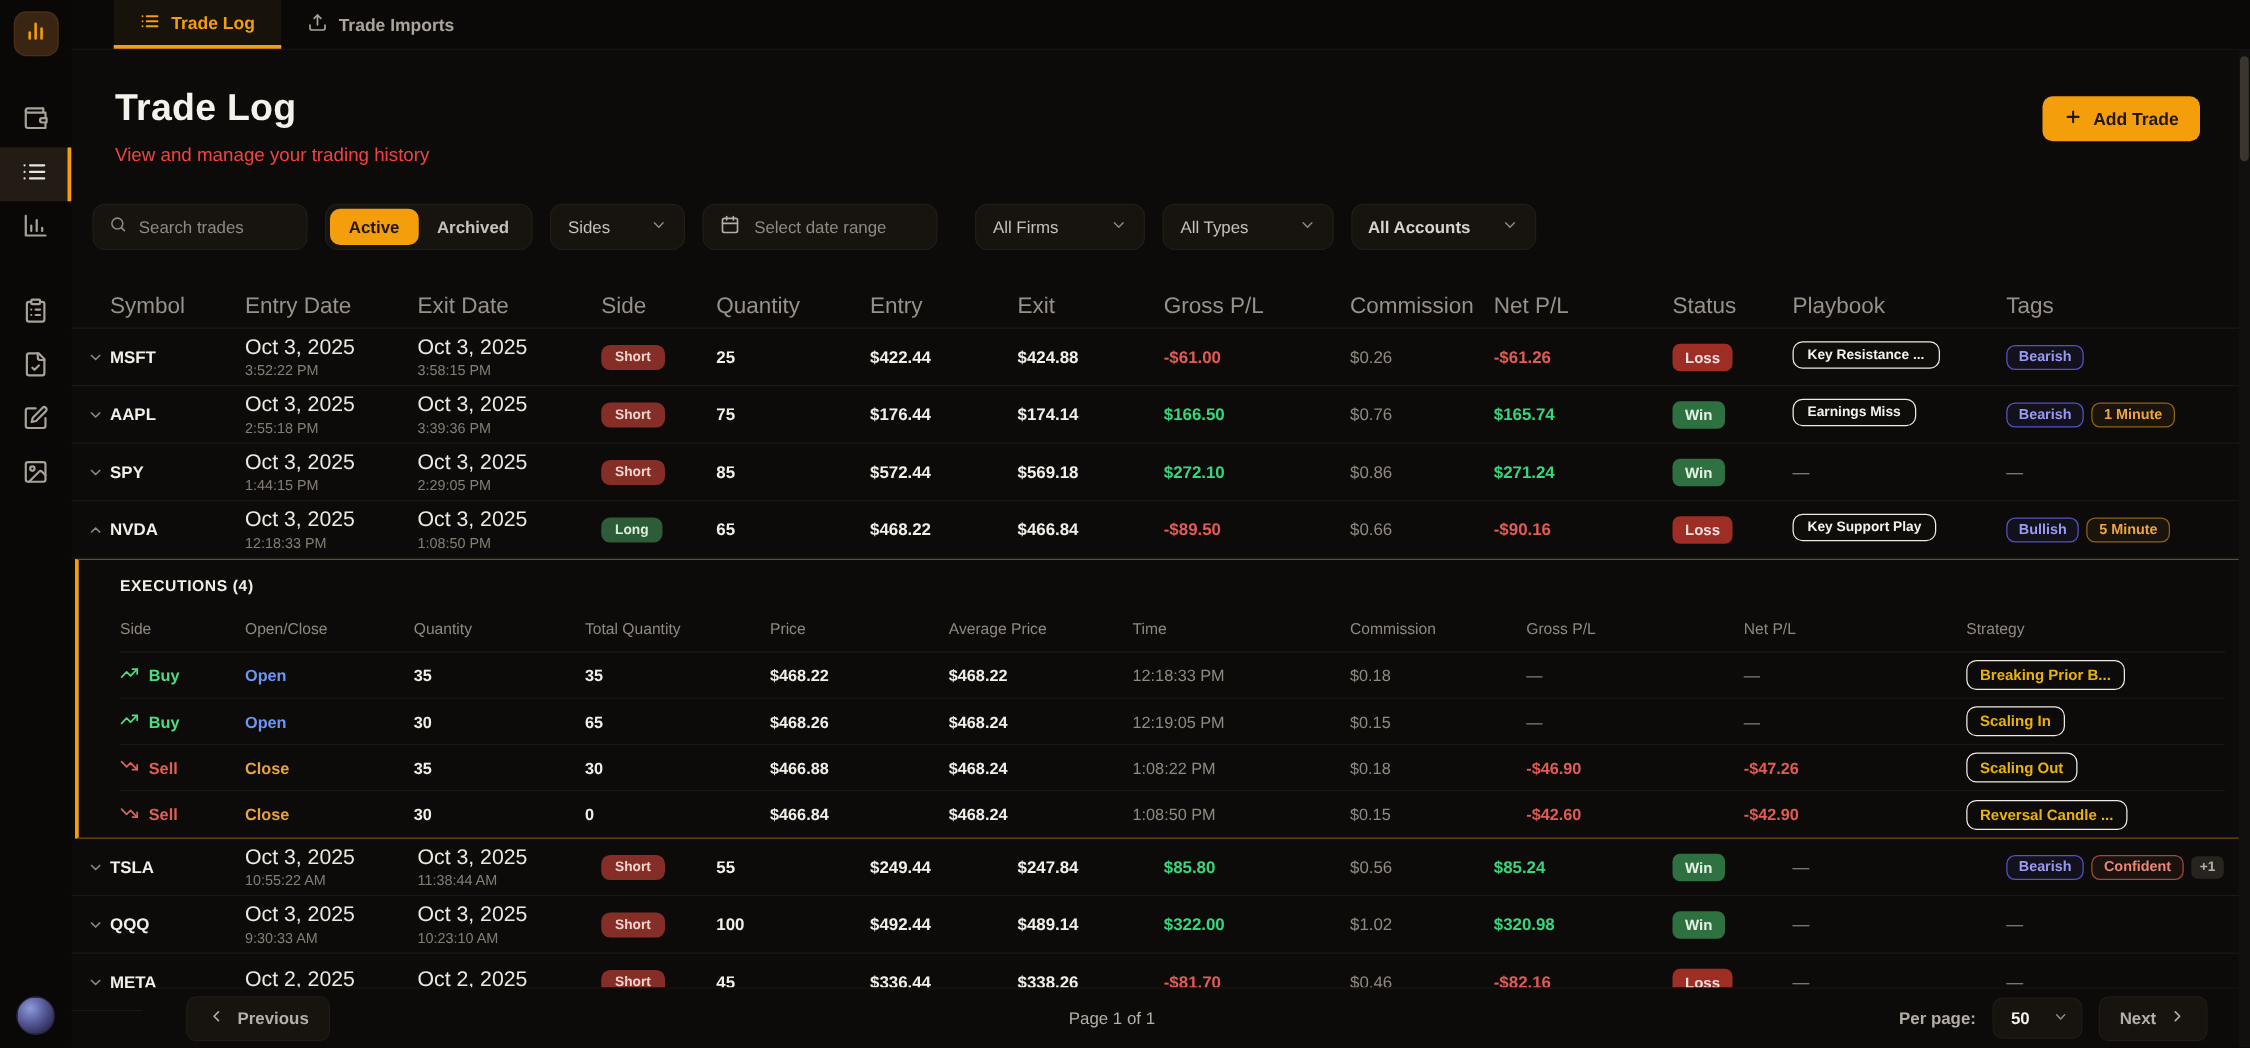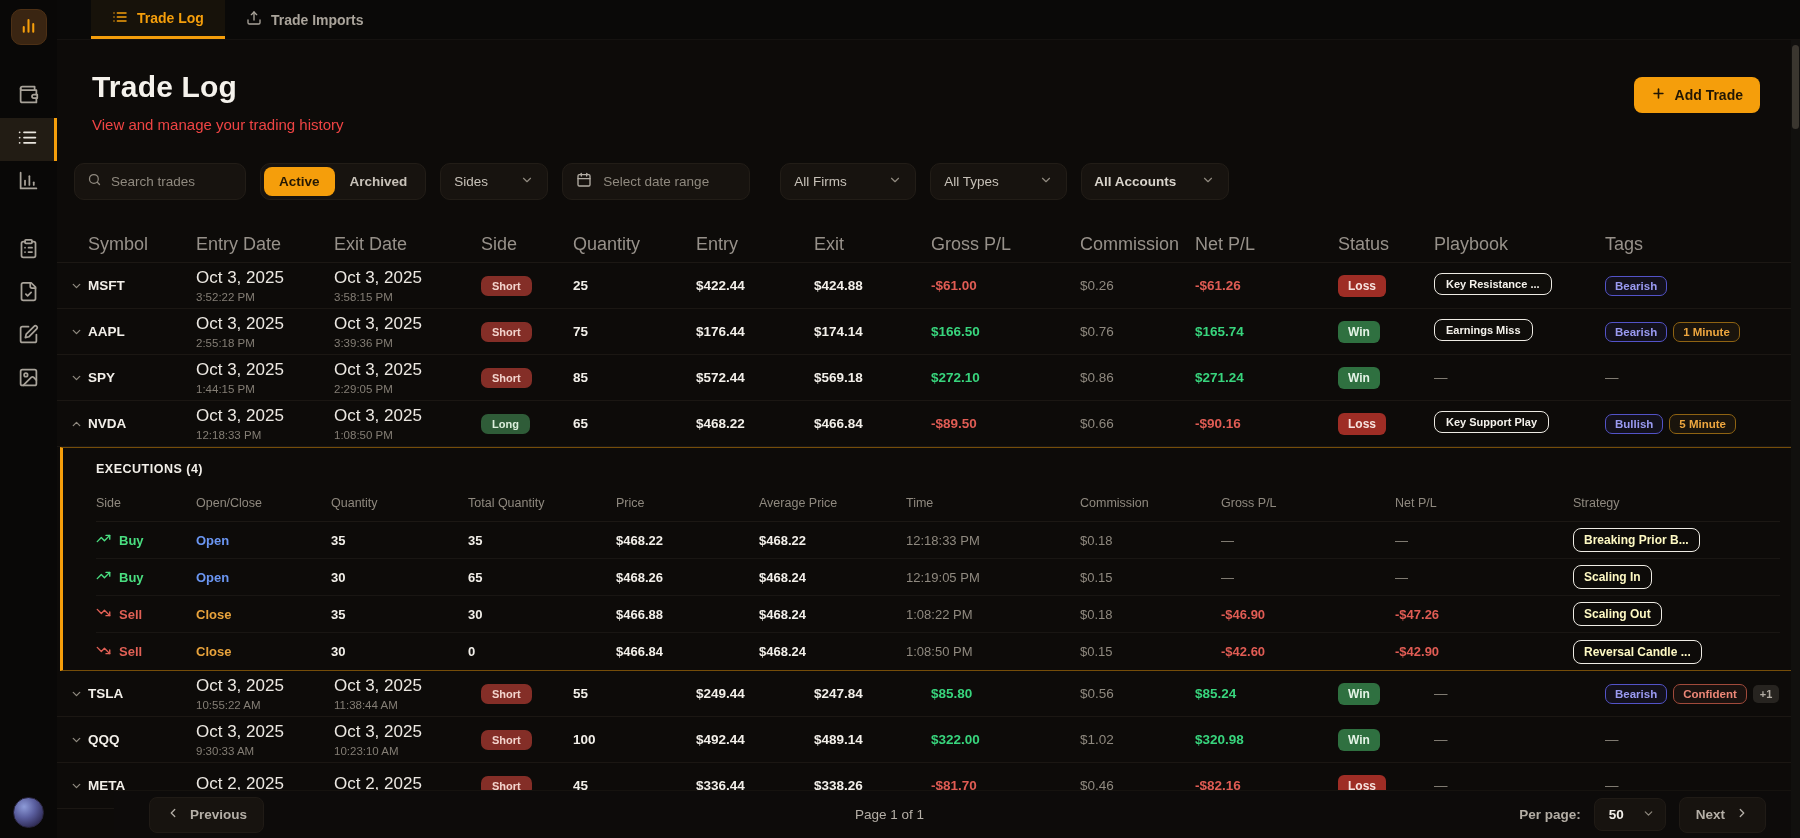--- a/index.html
+++ b/index.html
@@ -86,21 +86,21 @@
   .grid-exec { display:grid; grid-template-columns:100px 135px 137px 148px 143px 147px 174px 141px 174px 178px 1fr; align-items:center; }
   .exec-head { height:38px; color:#8f897f; font-size:12.5px; border-bottom:1px solid #1c1814; }
   .exec-row { height:37px; border-bottom:1px solid #191613; font-size:13px; }
   .exec-row:last-child { border-bottom:none; }
   .exec-side { display:flex; align-items:center; gap:8px; font-weight:700; }
   .exec-side svg { width:15px; height:15px; }
   .side-buy { color:#4ade80; }
   .side-sell { color:#e06055; }
   .oc-open { color:#6b96f2; font-weight:700; }
   .oc-close { color:#e8a33c; font-weight:700; }
-  .strat-pill { display:inline-block; padding:4px 10px; border:1px solid #eeebe4; border-radius:8px; font-size:12px; font-weight:700; color:#fef9c3; white-space:nowrap; }
+  .strat-pill { display:inline-block; padding:4px 10px; border:1px solid #eeebe4; border-radius:8px; font-size:12px; font-weight:700; color:#eab308; white-space:nowrap; }
 
   
   .pagination { position:absolute; left:57px; right:0; bottom:0; height:48px; background:#0d0b0a; border-top:1px solid #16130f; display:flex; align-items:center; padding:0 34px 0 35px; z-index:4; }
   .pg-btn { background:#17130f; border:1px solid #201b16; border-radius:8px; height:36px; padding:0 16px; display:flex; align-items:center; gap:10px; color:#b5afa7; font-family:inherit; font-size:13.5px; font-weight:600; cursor:pointer; }
   .pg-btn svg { width:14px; height:14px; }
   .pg-info { position:absolute; left:46%; transform:translateX(-50%); color:#b5afa7; font-size:13.5px; }
   .pg-right { margin-left:auto; display:flex; align-items:center; gap:13px; }
   .pg-label { color:#b3ada4; font-size:13.5px; font-weight:600; }
   .pg-select { width:72px; height:33px; background:#17130f; border:1px solid #201b16; border-radius:8px; display:flex; align-items:center; justify-content:space-between; padding:0 10px 0 14px; color:#f2efe9; font-size:13.5px; font-weight:700; cursor:pointer; }
   .pg-select svg { width:13px; height:13px; color:#8f897f; }

